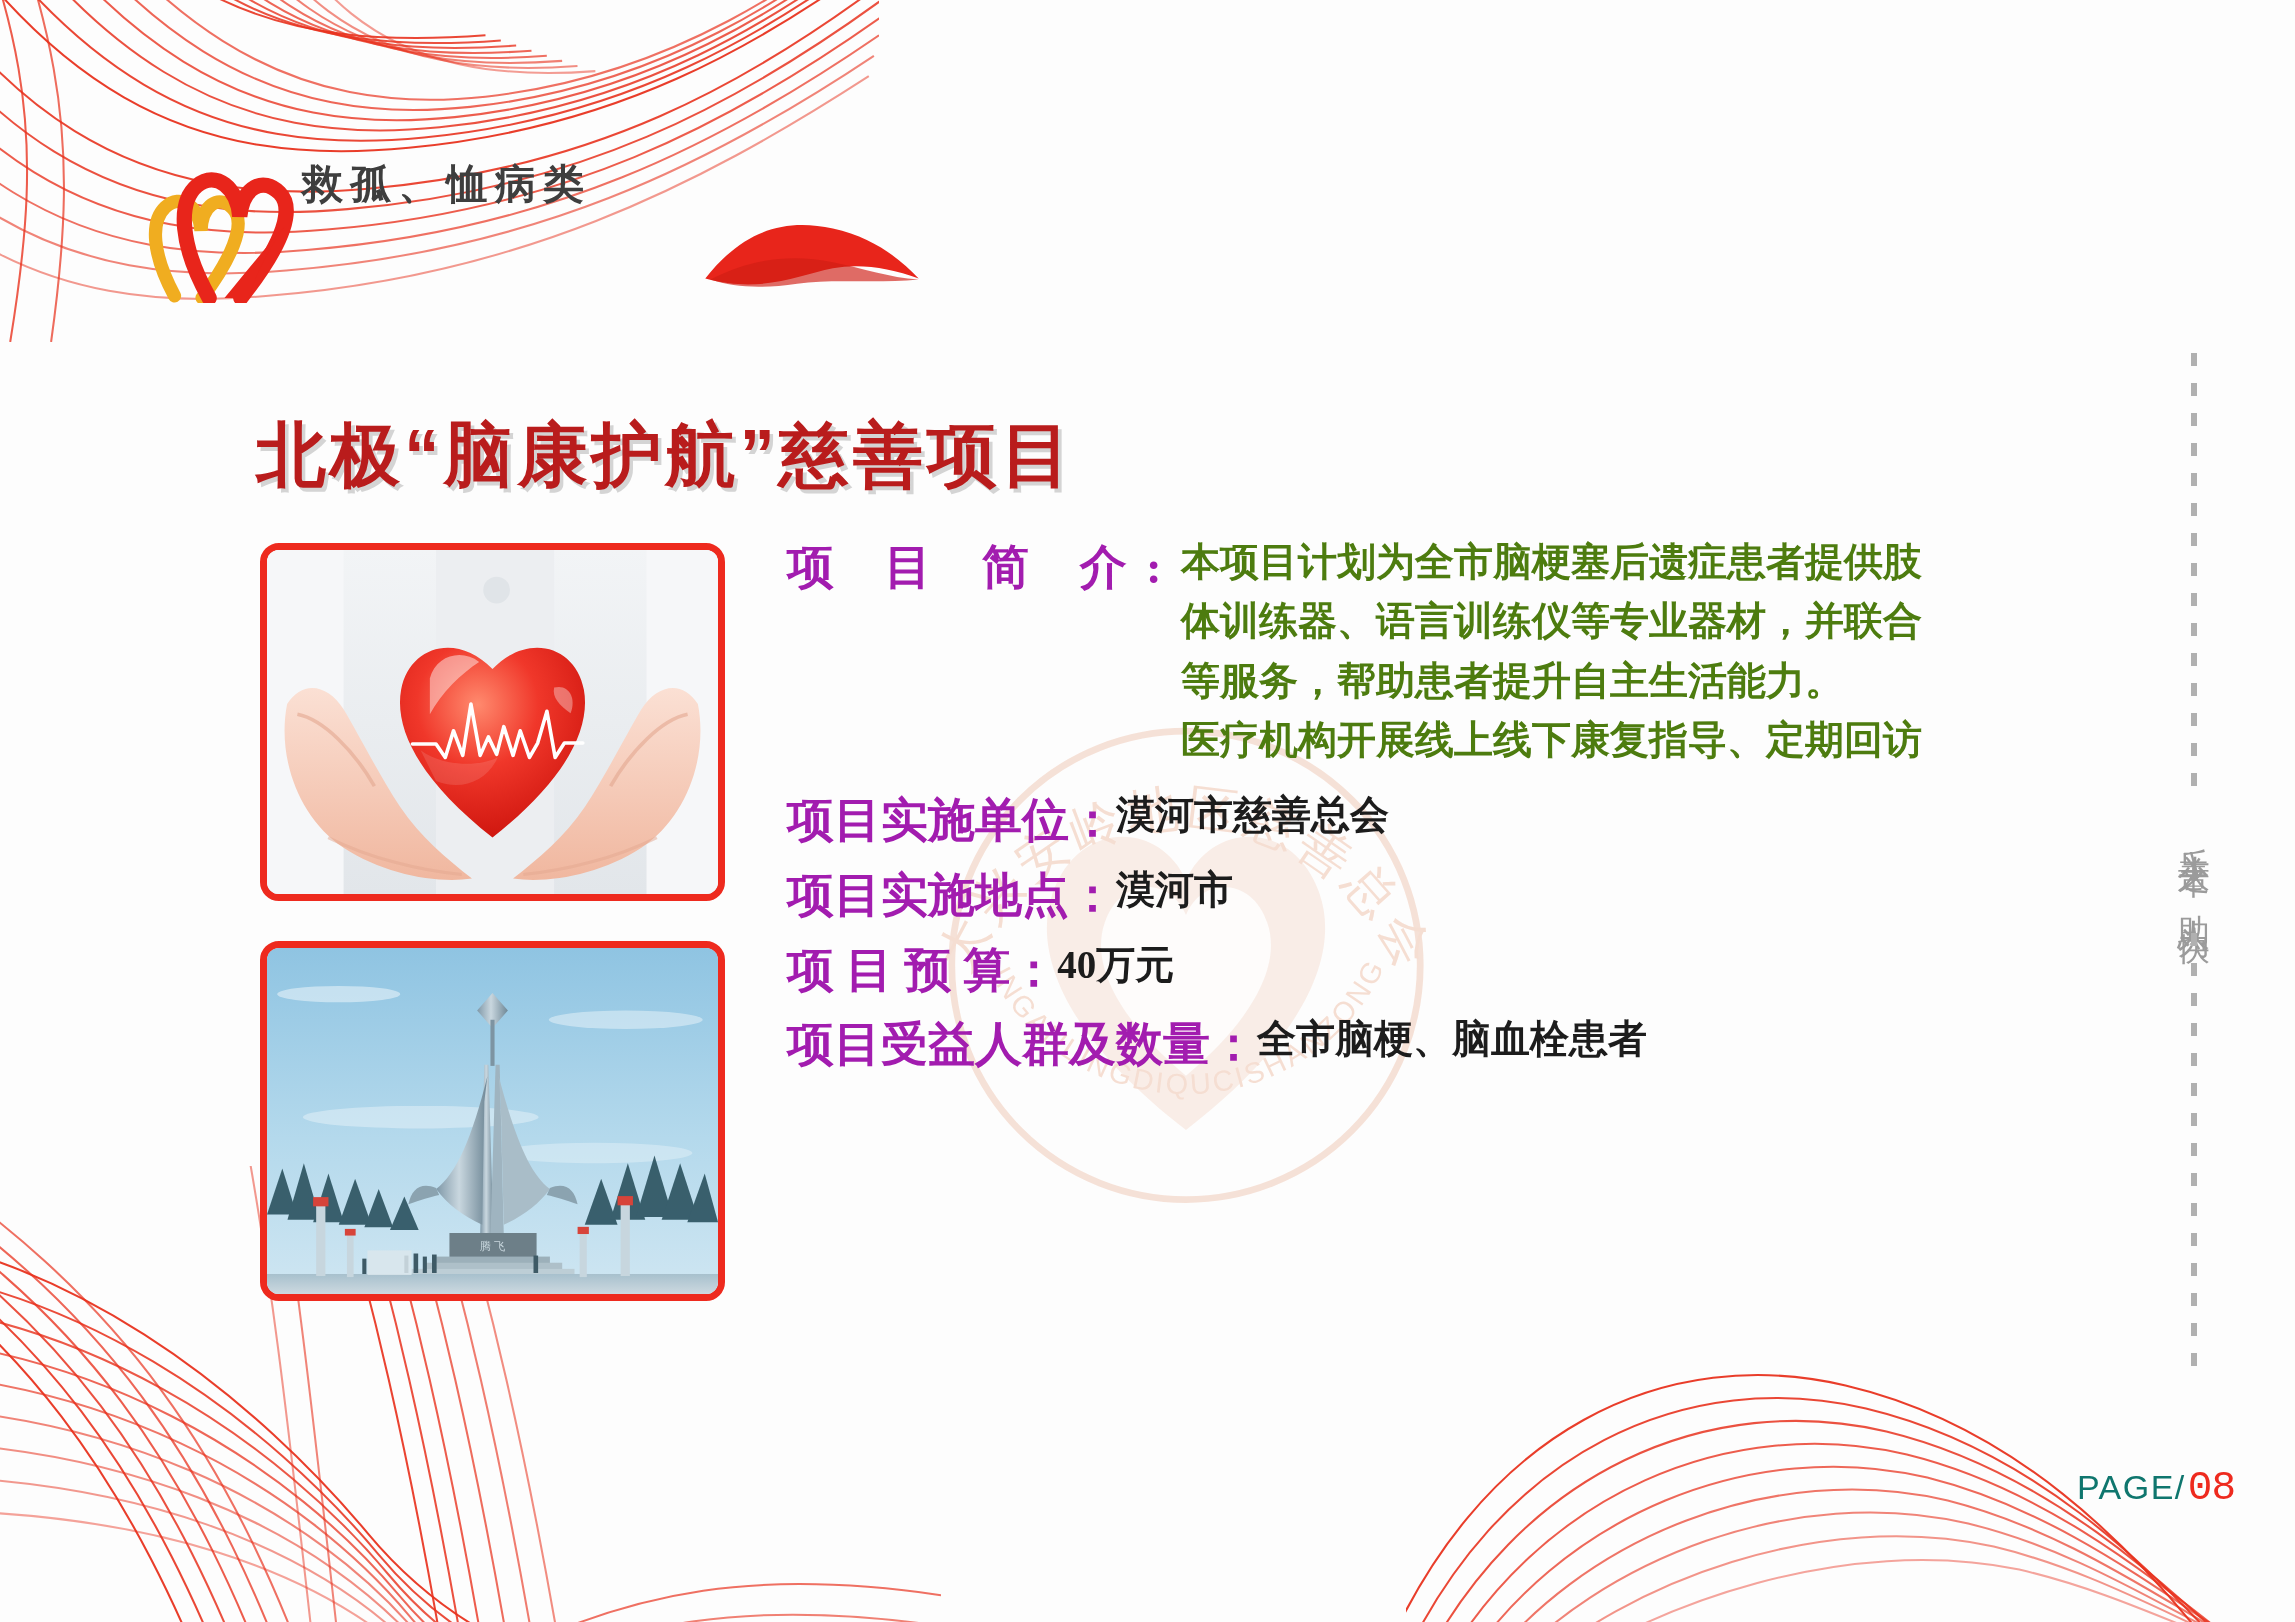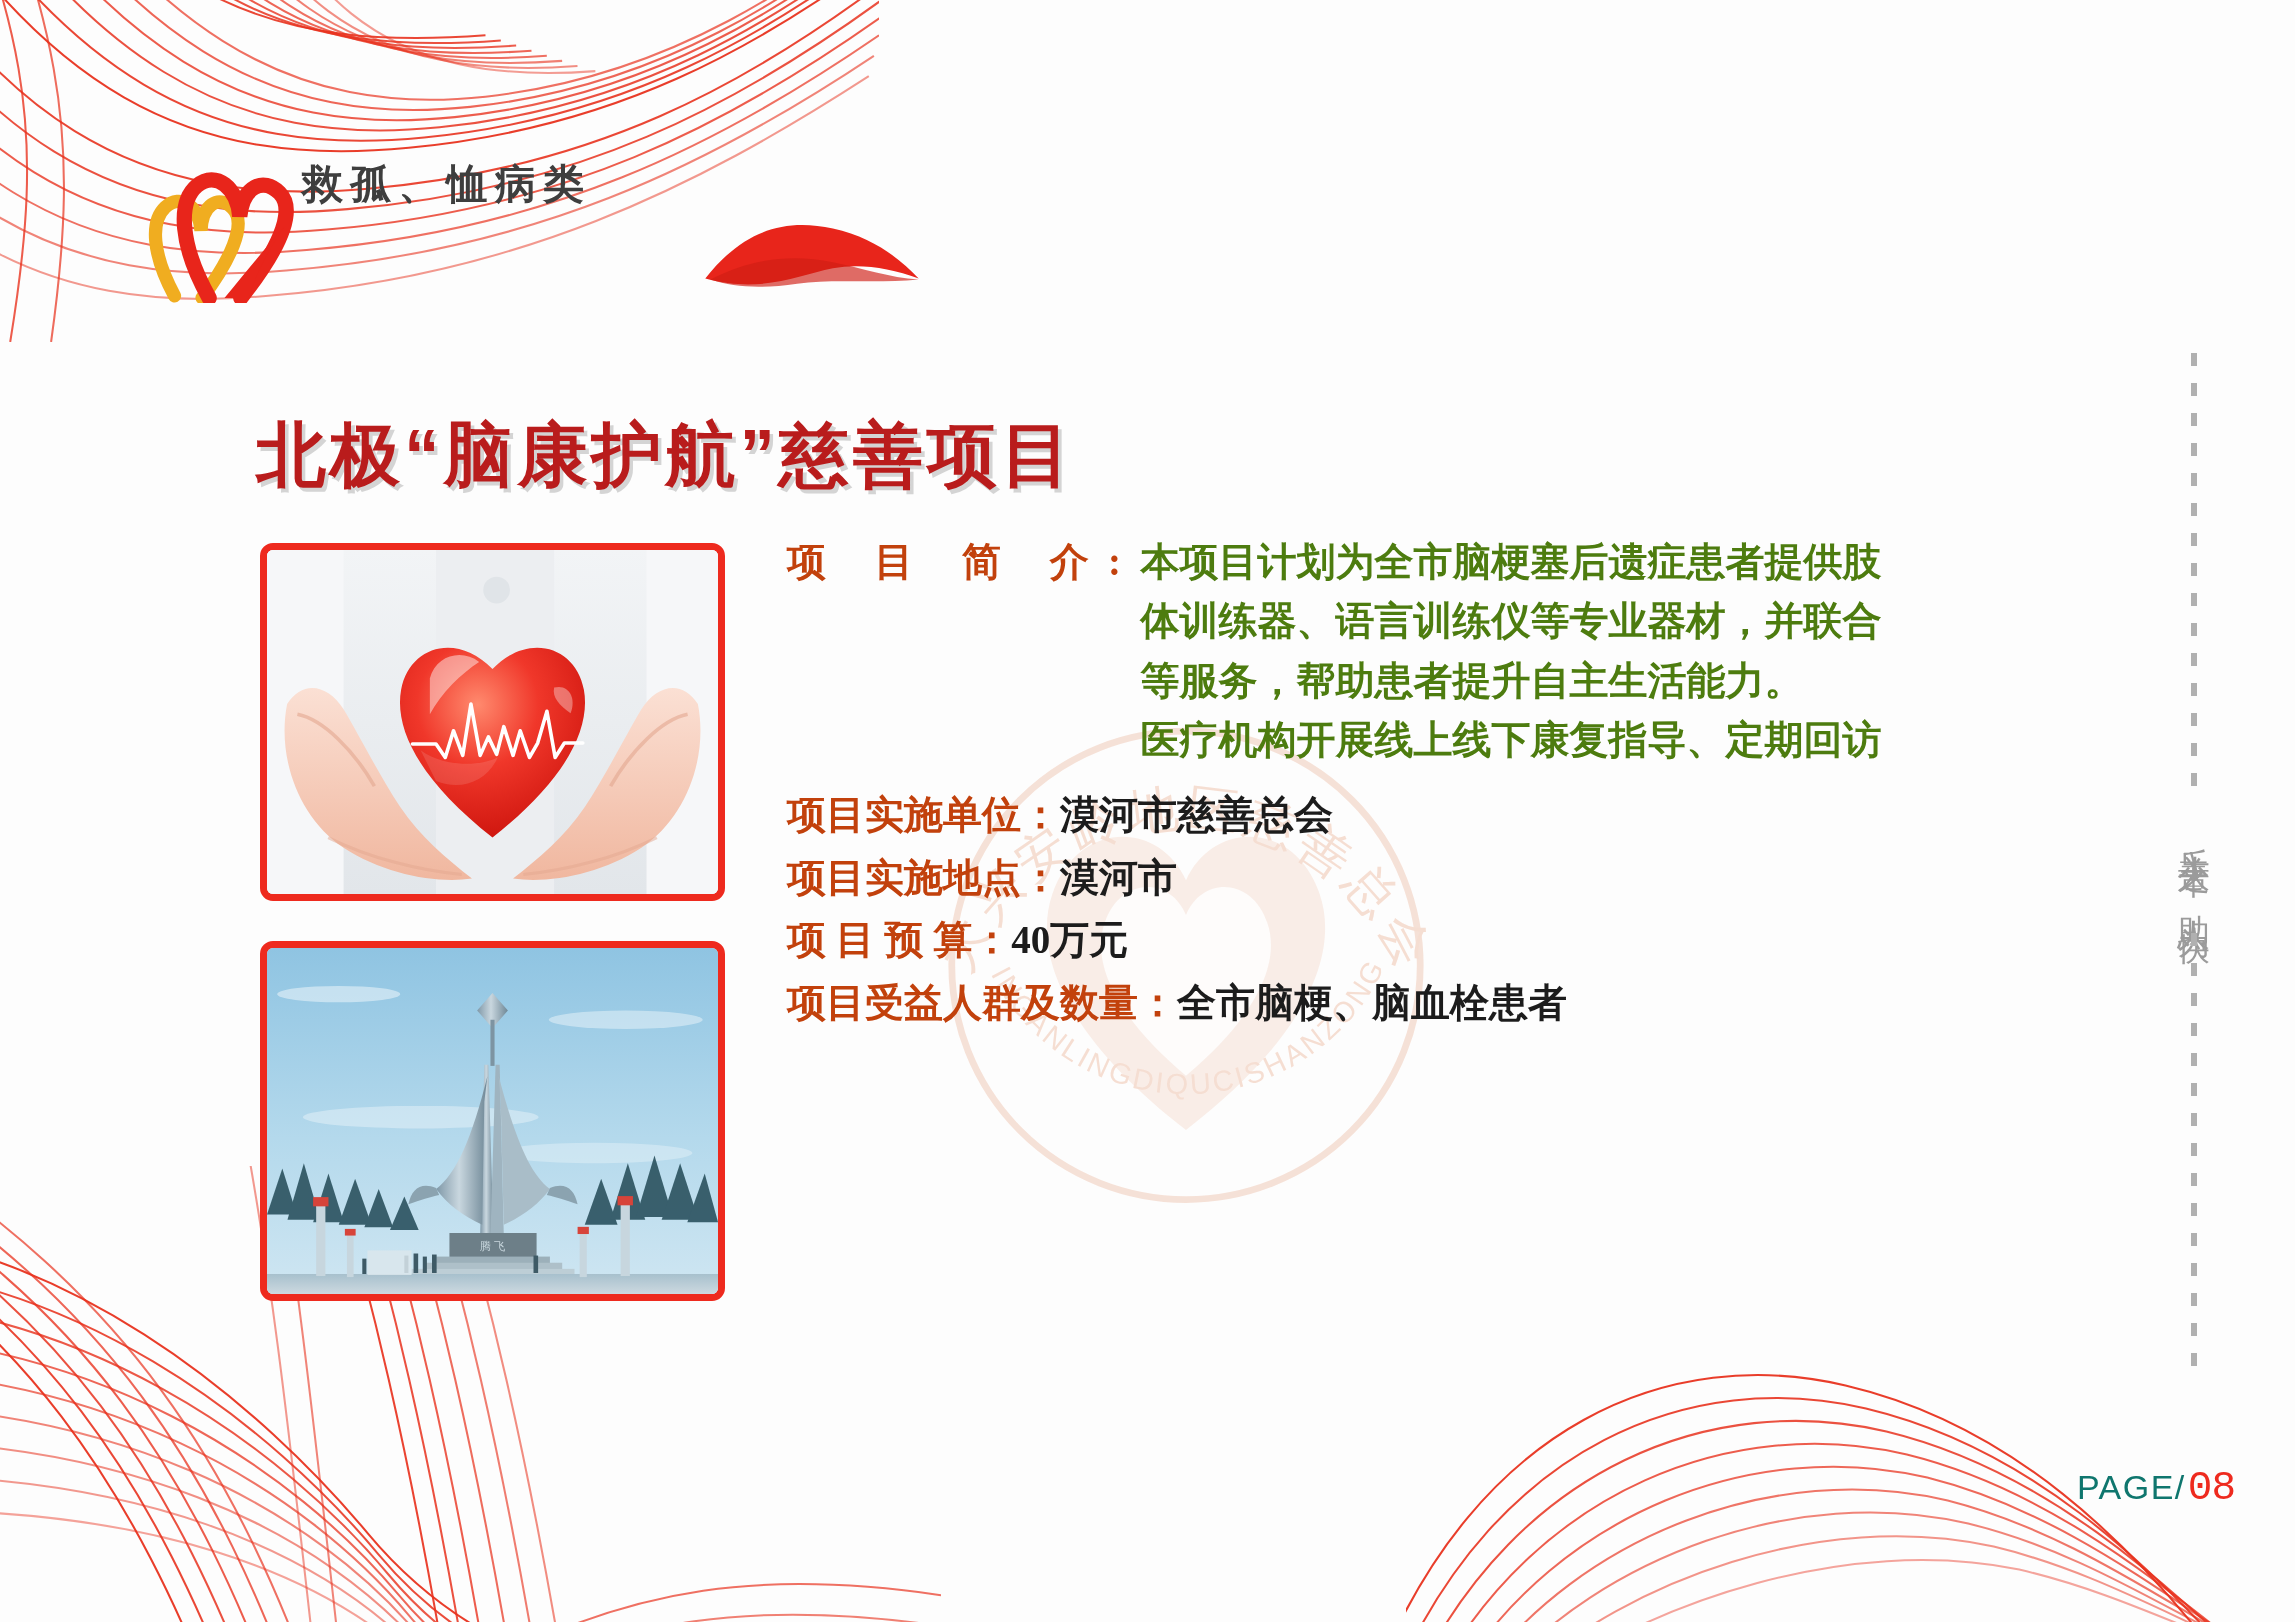--- a/index.html
+++ b/index.html
@@ -37,39 +37,39 @@
     position:absolute;left:256px;top:367px;
     font-family:"Liberation Sans","DejaVu Sans",sans-serif;
     font-weight:bold;font-size:70px;color:#b91c1c;
     letter-spacing:4.1px;white-space:nowrap;line-height:1.15;
     text-shadow:3.6px 3.6px 0 rgba(120,120,120,0.30);
     margin-top:48px;
   }
 
   
   .photo{
-    position:absolute;border:7.2px solid #ee2a1e;border-radius:13px;
+    position:absolute;border:7.2px solid #ee2a1e;border-radius:19px;
     overflow:hidden;background:#ddd;box-sizing:border-box;
   }
   .photo-1{left:260px;top:543px;width:465px;height:358px;}
   .photo-2{left:260px;top:941px;width:465px;height:360px;}
   .ph-inner{position:absolute;inset:0;overflow:hidden;}
 
   
   .watermark{
     position:absolute;left:915px;top:675px;width:542px;height:542px;
     opacity:.55;pointer-events:none;
   }
 
   
   .body-block{position:absolute;left:787px;top:532px;width:1309px;}
   .row{display:flex;align-items:flex-start;margin-bottom:3.1px;}
   .lbl{
     font-family:"Liberation Serif","DejaVu Serif",serif;
-    font-weight:bold;font-size:39px;color:#c2410c;white-space:nowrap;
+    font-weight:bold;font-size:47px;color:#a21caf;white-space:nowrap;
     line-height:1.52;flex:0 0 auto;
   }
   .lbl.sp3{letter-spacing:19.4px;}
   .val{
     font-family:"Liberation Serif","DejaVu Serif",serif;
     font-weight:bold;font-size:39px;color:#1c1c1c;line-height:1.52;
   }
   .intro-lines{
     font-family:"Liberation Serif","DejaVu Serif",serif;
     font-weight:bold;font-size:39px;color:#4d7c0f;line-height:1.52;

